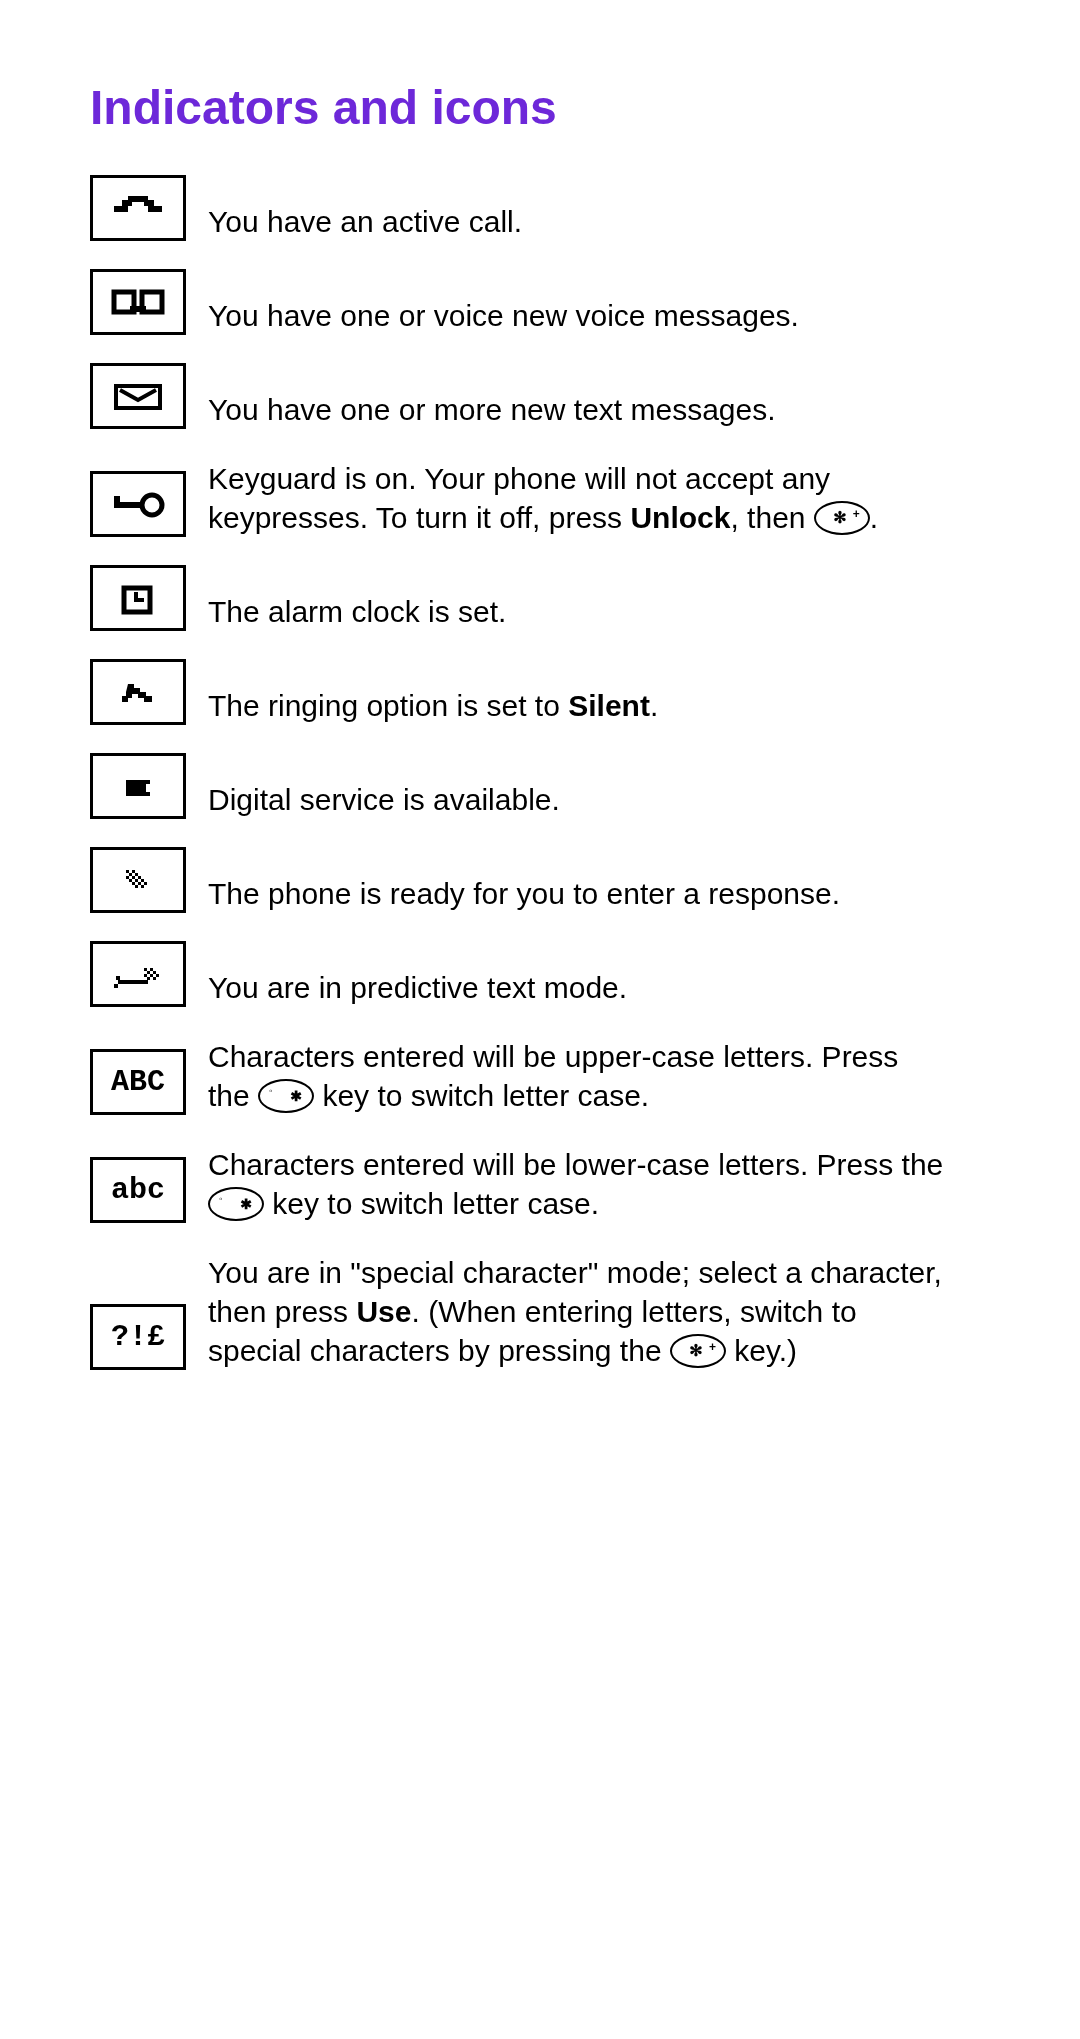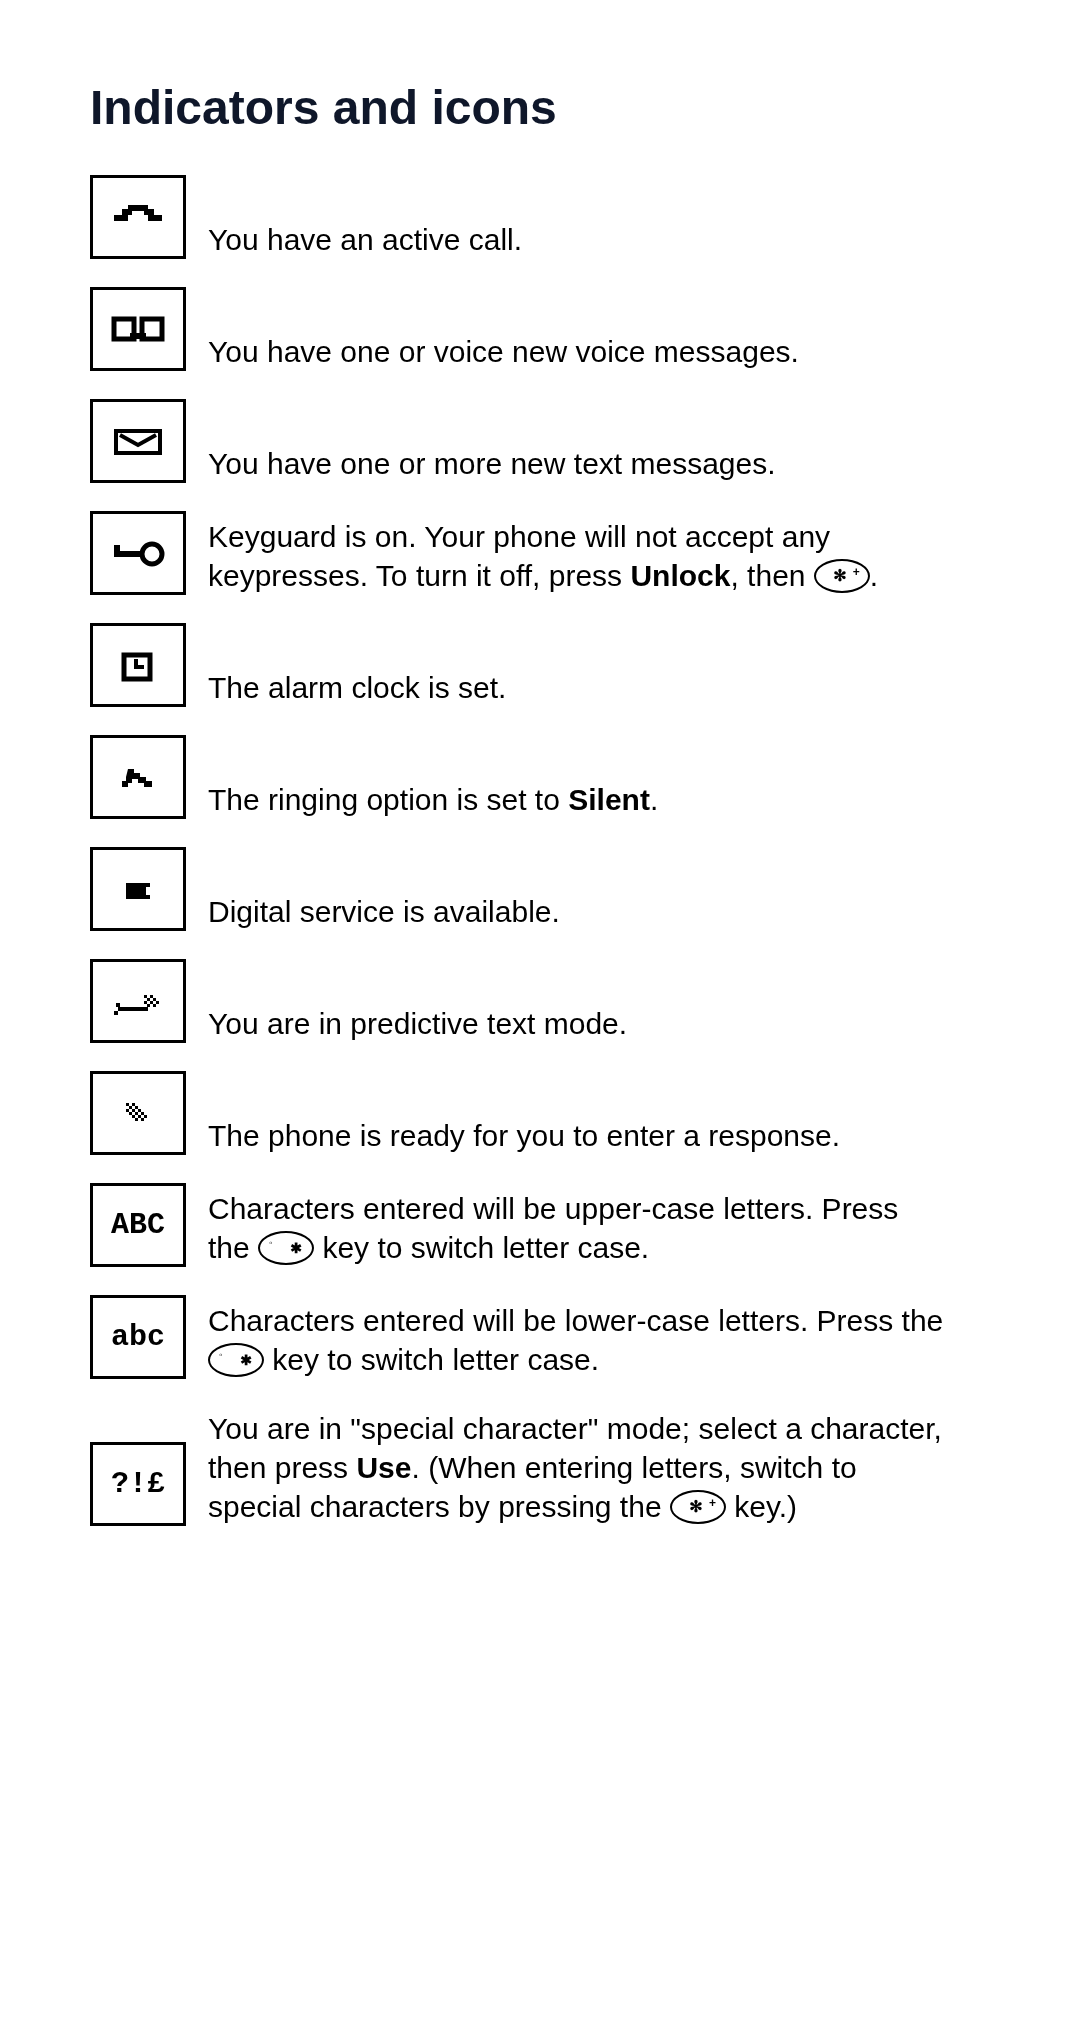--- a/index.html
+++ b/index.html
@@ -8,33 +8,33 @@
     background: #fff;
     width: 1080px;
     height: 2039px;
     font-family: "Segoe UI", "Helvetica Neue", Arial, sans-serif;
     color: #000;
   }
   .page {
     padding: 80px 90px 0 90px;
   }
   h1.title {
-    color: #0f172a;
+    color: #6d28d9;
     font-size: 48px;
     font-weight: 700;
     margin: 0 0 40px 0;
   }
   .row {
     display: flex;
     align-items: flex-end;
     margin-bottom: 28px;
   }
   .icon-box {
     width: 96px;
-    height: 84px;
+    height: 66px;
     border: 3px solid #000;
     box-sizing: border-box;
     display: flex;
     align-items: center;
     justify-content: center;
     flex: 0 0 96px;
     margin-right: 22px;
     background: #fff;
   }
   .icon-box.text {
@@ -132,32 +132,32 @@
         <div class="icon-box">
           <svg width="60" height="40" viewBox="0 0 60 40">
             <use href="#ic-digital"></use>
           </svg>
         </div>
         <div class="desc"><span>Digital service is available.</span></div>
       </div>
       <div class="row">
         <div class="icon-box">
           <svg width="60" height="40" viewBox="0 0 60 40">
+            <use href="#ic-response"></use>
+          </svg>
+        </div>
+        <div class="desc"><span>The phone is ready for you to enter a response.</span></div>
+      </div>
+      <div class="row">
+        <div class="icon-box">
+          <svg width="60" height="40" viewBox="0 0 60 40">
             <use href="#ic-predictive"></use>
           </svg>
         </div>
         <div class="desc"><span>You are in predictive text mode.</span></div>
-      </div>
-      <div class="row">
-        <div class="icon-box">
-          <svg width="60" height="40" viewBox="0 0 60 40">
-            <use href="#ic-response"></use>
-          </svg>
-        </div>
-        <div class="desc"><span>The phone is ready for you to enter a response.</span></div>
       </div>
       <div class="row">
         <div class="icon-box text">ABC</div>
         <div class="desc"><span>Characters entered will be upper-case letters. Press the <span class="keycap hash"></span> key to switch letter case.</span></div>
       </div>
       <div class="row">
         <div class="icon-box text">abc</div>
         <div class="desc"><span>Characters entered will be lower-case letters. Press the <span class="keycap hash"></span> key to switch letter case.</span></div>
       </div>
       <div class="row">

